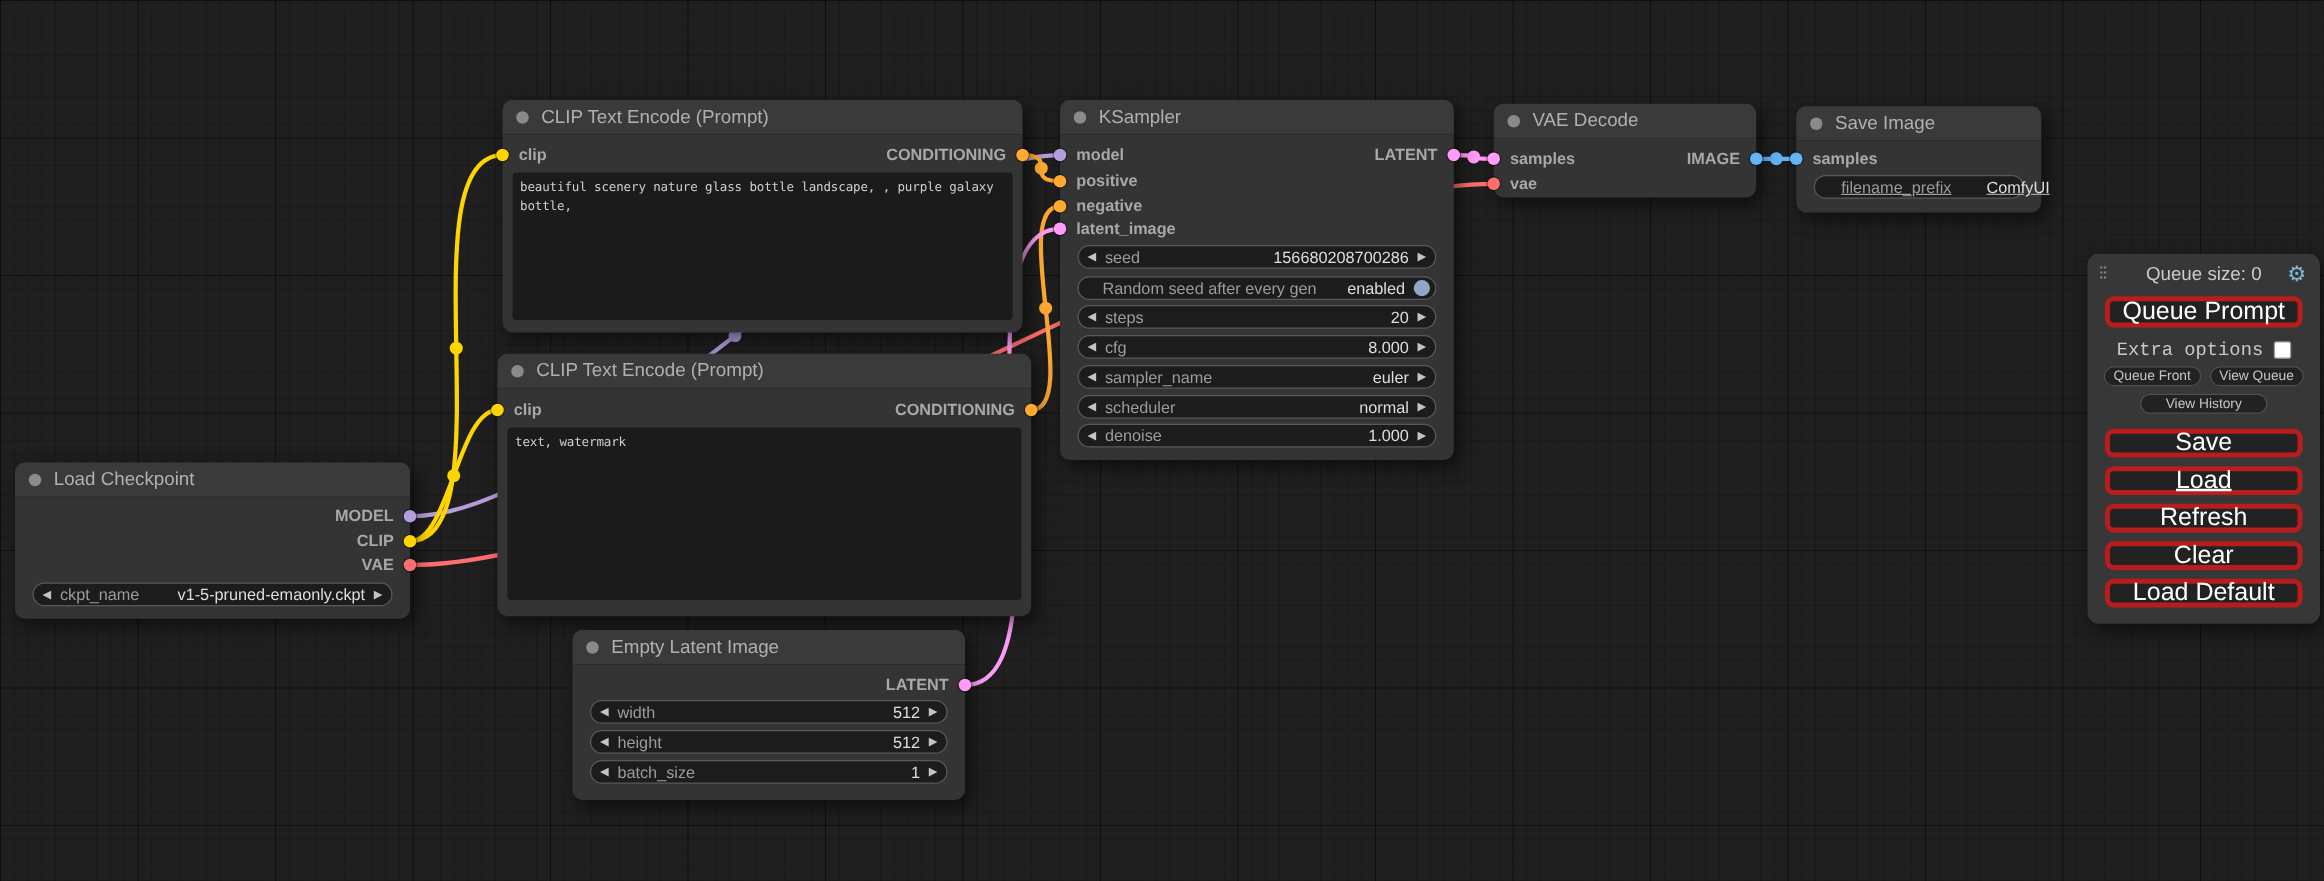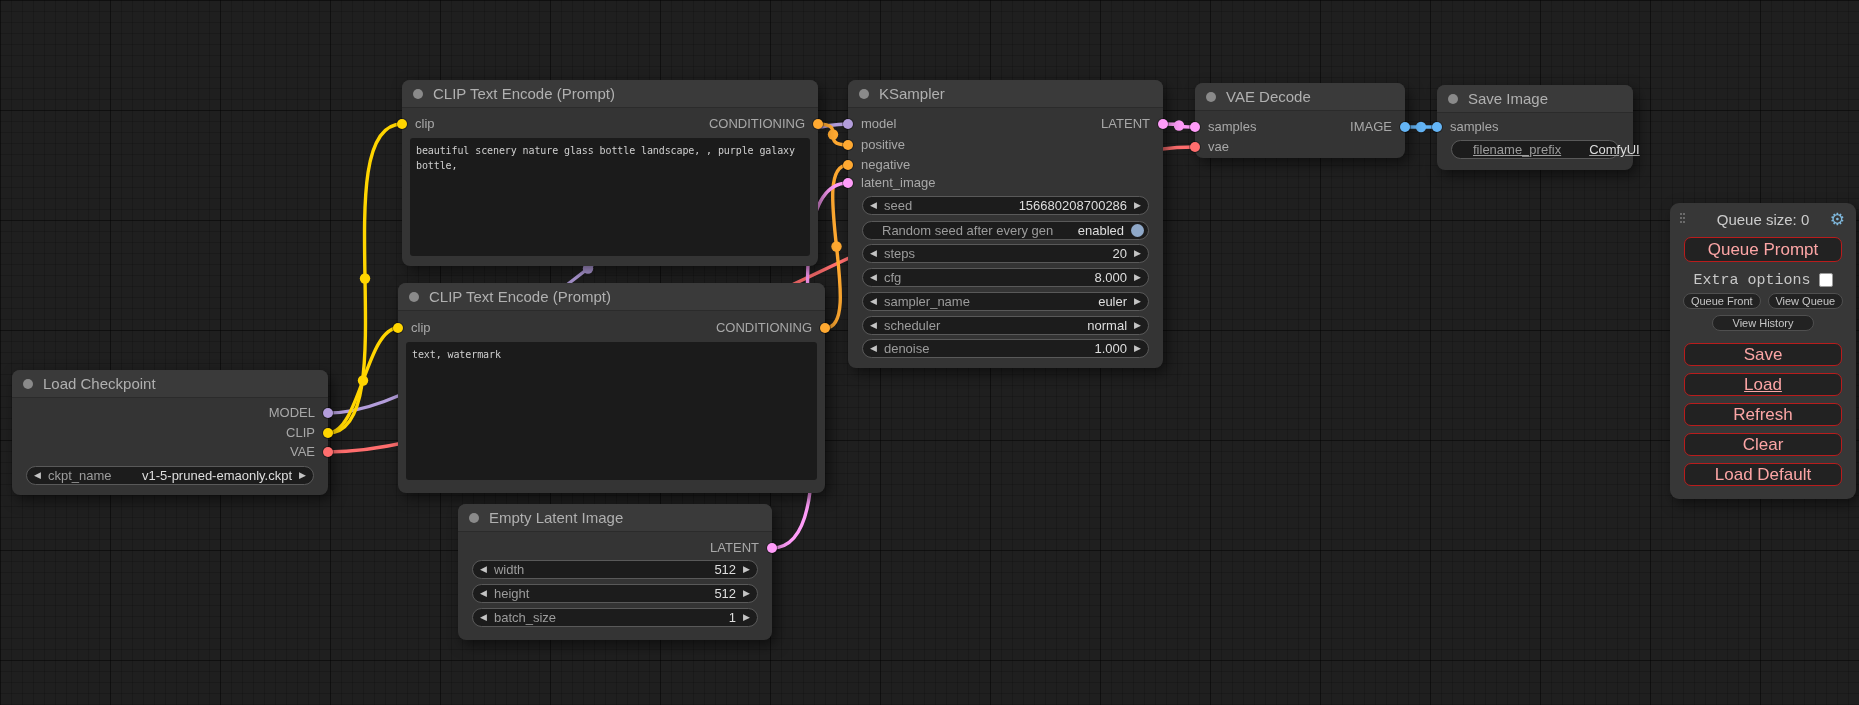--- a/index.html
+++ b/index.html
@@ -21,21 +21,21 @@
     box-shadow:4px 5px 14px rgba(0,0,0,.55);
     padding-left:12px;
   }
   .node-title{
     position:absolute;left:0;right:0;top:0;height:28px;border-radius:8px 8px 0 0;
     background:#3a3a3a;display:flex;align-items:center;
     border-bottom:1px solid rgba(0,0,0,.25);
   }
   .title-dot{width:10px;height:10px;border-radius:50%;background:#8a8a8a;margin:0 10px 0 11px;flex:0 0 auto;}
   .title-text{color:#b0b0b0;font-size:15px;white-space:nowrap;}
-  .slot-row{position:absolute;left:0;right:0;height:20px;}
+  .slot-row{position:absolute;left:0;right:0;height:20px;font-weight:bold;}
   .in-dot{position:absolute;left:-5px;top:5px;width:10px;height:10px;border-radius:50%;box-shadow:0 0 0 1px rgba(0,0,0,.35);}
   .out-dot{position:absolute;right:-5px;top:5px;width:10px;height:10px;border-radius:50%;box-shadow:0 0 0 1px rgba(0,0,0,.35);}
   .in-label{position:absolute;left:13px;top:0;line-height:20px;font-size:13px;color:#a8a8a8;white-space:nowrap;}
   .out-label{position:absolute;right:13px;top:0;line-height:20px;font-size:13px;color:#a8a8a8;white-space:nowrap;}
   .prompt-box{
     position:absolute;left:8px;right:8px;background:#1b1b1b;border-radius:3px;
     color:#cfcfcf;font-family:"DejaVu Sans Mono",monospace;font-size:10px;letter-spacing:-0.1px;
     line-height:1.5;padding:5px 6px;white-space:pre-wrap;word-break:break-word;
   }
   .widget{
@@ -51,22 +51,22 @@
   .panel{
     position:absolute;left:1670px;top:203px;width:186px;height:296px;z-index:3;
     background:#373737;border-radius:9px;box-shadow:4px 5px 14px rgba(0,0,0,.55);padding-left:13px;
   }
   .panel-header{position:absolute;left:0;right:0;top:7px;height:20px;}
   .drag-handle{position:absolute;left:10px;top:3px;display:grid;grid-template-columns:3px 3px;grid-auto-rows:4px;width:8px;}
   .drag-handle i{width:2px;height:2px;border-radius:50%;background:#7d7d7d;}
   .panel-queue-size{position:absolute;left:0;right:0;text-align:center;line-height:20px;font-size:15px;color:#cccccc;}
   .gear{position:absolute;right:11px;top:0;font-size:17px;line-height:20px;font-style:normal;}
   .btn{
-    position:absolute;left:14px;right:14px;height:23px;background:#222222;border:1px solid #b91c1c;
-    border-radius:7px;color:#fca5a5;font-size:17px;display:flex;align-items:center;justify-content:center;
+    position:absolute;left:14px;right:14px;height:23px;background:#222222;border:4px solid #b91c1c;
+    border-radius:7px;color:#ffffff;font-size:20px;display:flex;align-items:center;justify-content:center;
     white-space:nowrap;
   }
   .extra-row{position:absolute;left:0;right:0;top:68px;height:18px;display:flex;align-items:center;justify-content:center;font-family:Liberation Mono, monospace;}
   .extra-label{color:#c8c8c8;font-size:15px;}
   .checkbox{width:14px;height:14px;background:#ffffff;border:1px solid #9a9a9a;border-radius:2px;margin-left:8px;}
   .pill-row{position:absolute;left:13px;right:13px;top:90px;height:16px;display:flex;gap:7px;}
   .pill{
     flex:1 1 auto;height:16px;background:#222222;border:1px solid #4f4f4f;border-radius:9px;
     color:#c6c6c6;font-size:11px;display:flex;align-items:center;justify-content:center;white-space:nowrap;
   }

